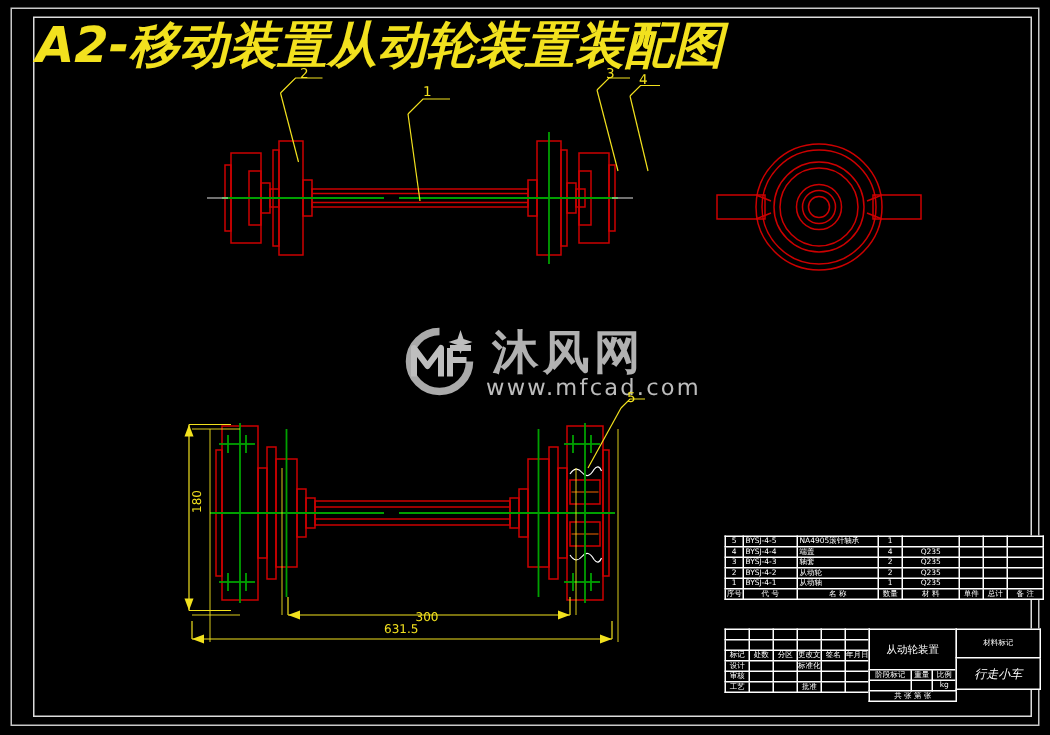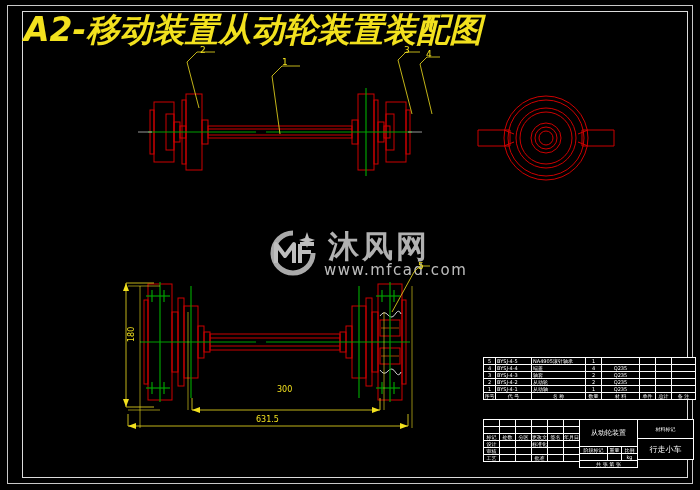--- a/index.html
+++ b/index.html
@@ -52,21 +52,21 @@
     font-style: italic;
   }
 
   
   .cad { position: absolute; }
   svg { display: block; overflow: visible; }
 
   
   .watermark {
     position: absolute;
-    left: 262px; top: 228px;
+    left: 262px; top: 216px;
     width: 230px; height: 56px;
     opacity: 0.82;
     pointer-events: none;
   }
   .wm-text {
     position: absolute;
     left: 66px; top: -2px;
     color: #d8d8d8;
     font-size: 31px;
     font-weight: bold;
@@ -126,21 +126,21 @@
     text-align: center;
     vertical-align: middle;
     font-size: 5px;
     line-height: 6px;
     font-family: "DejaVu Sans", "Liberation Sans", sans-serif;
     color: #ffffff;
     overflow: hidden;
     white-space: nowrap;
   }
   .tb td.l { text-align: left; padding-left: 1px; }
-  .tb td.big { font-size: 8px; line-height: 9px; }
+  .tb td.big { font-size: 8px; line-height: 9px; font-style: italic; }
   .tb td.mid { font-size: 7px; line-height: 8px; }
   .tb td.blank { color: transparent; }
 </style>
 </head>
 <body>
 
 <div id="screen">
 
   <div class="frame-outer"></div>
   <div class="frame-inner"></div>
@@ -348,21 +348,21 @@
     <svg width="196" height="22" viewBox="0 0 196 22">
       <g stroke="#f2e11e" fill="none" stroke-width="0.8">
         <line x1="4" y1="12" x2="192" y2="12"></line>
         <line x1="4" y1="12" x2="4" y2="0"></line>
         <line x1="192" y1="12" x2="192" y2="0"></line>
         <polygon points="4,12 12,9 12,15" fill="#f2e11e" stroke="none"></polygon>
         <polygon points="192,12 184,9 184,15" fill="#f2e11e" stroke="none"></polygon>
       </g>
     </svg>
   </div>
-  <div class="dimtext" style="left:277px; top:386px;">300</div>
+  <div class="dimtext" style="left:277px; top:408px;">300</div>
 
   <div class="cad" style="left:124px; top:414px;">
     <svg width="288" height="22" viewBox="0 0 288 22">
       <g stroke="#f2e11e" fill="none" stroke-width="0.8">
         <line x1="4" y1="12" x2="284" y2="12"></line>
         <line x1="4" y1="12" x2="4" y2="0"></line>
         <line x1="284" y1="12" x2="284" y2="0"></line>
         <polygon points="4,12 12,9 12,15" fill="#f2e11e" stroke="none"></polygon>
         <polygon points="284,12 276,9 276,15" fill="#f2e11e" stroke="none"></polygon>
       </g>

